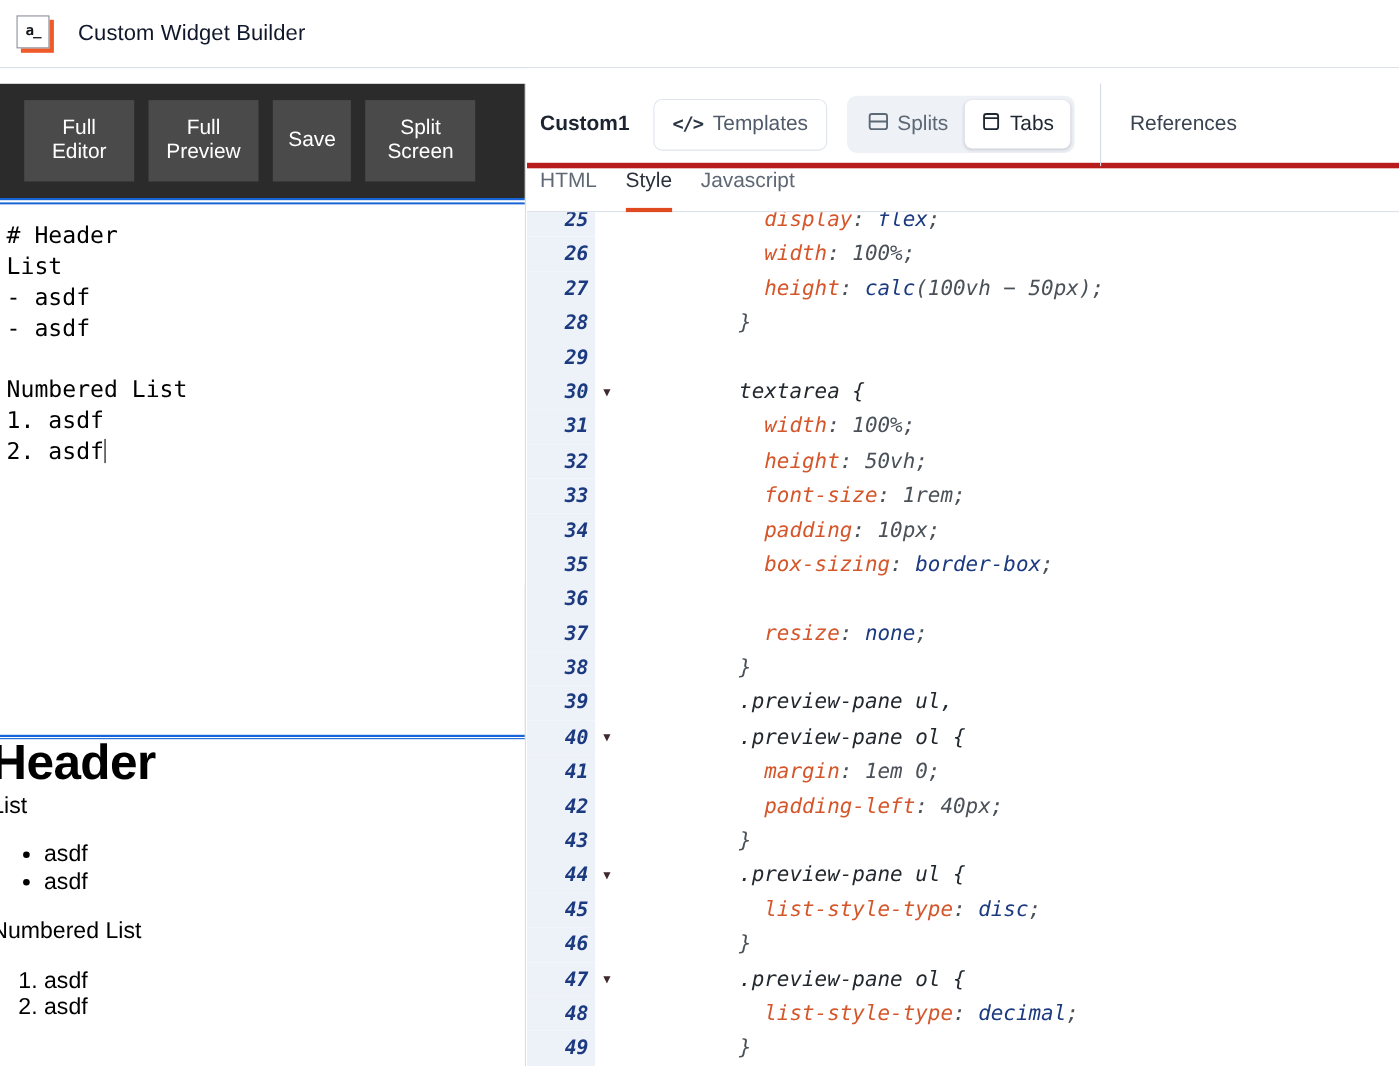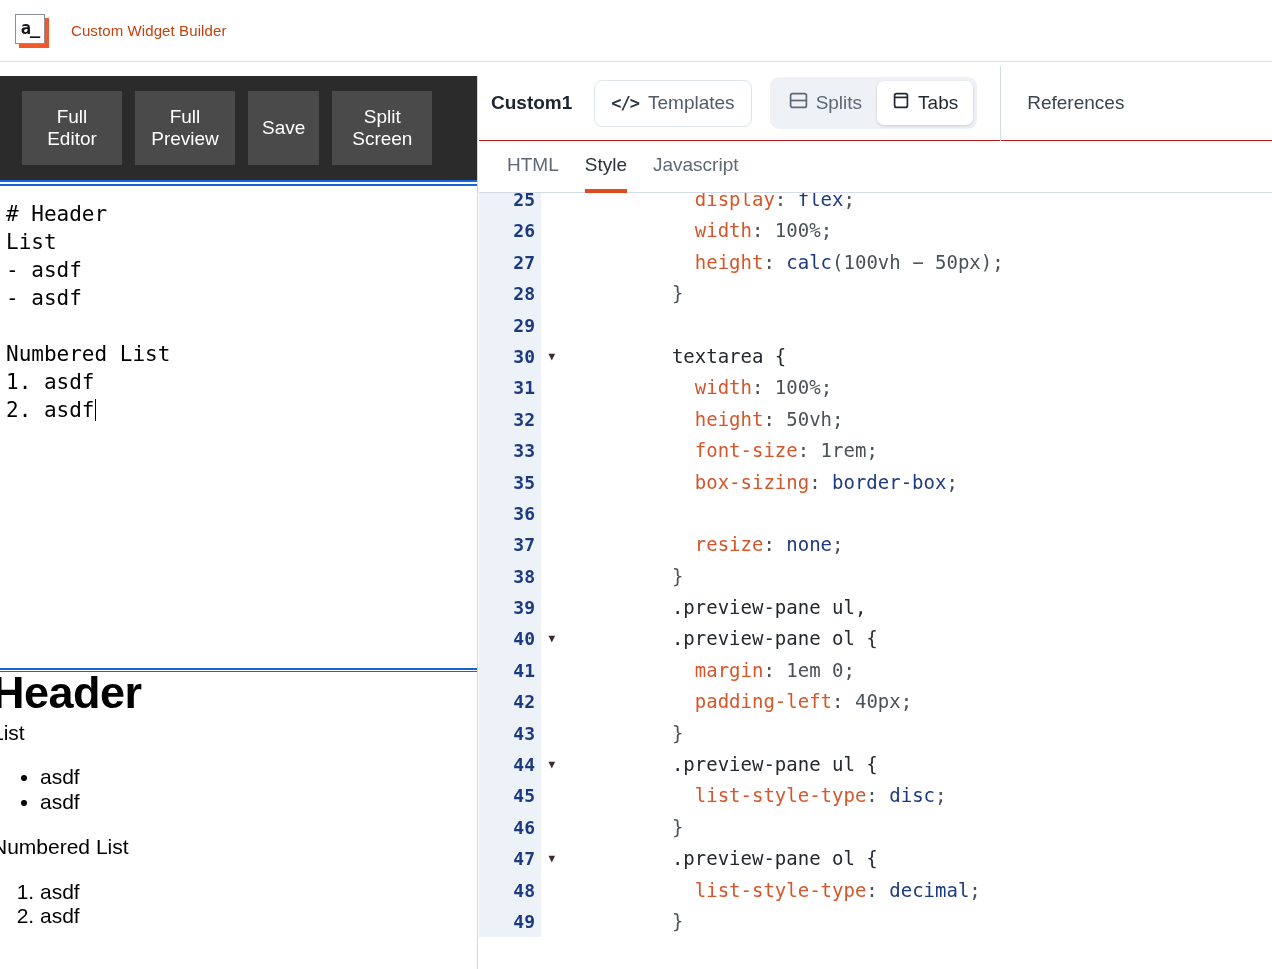--- a/index.html
+++ b/index.html
@@ -31,28 +31,28 @@
     width: 30px; height: 30px;
     background: #f05a28;
   }
   #app-logo .face {
     position: absolute; left: 0; top: 0;
     width: 30px; height: 30px;
     background: #ffffff;
     border: 1px solid #8a8f98;
     display: flex; align-items: center; justify-content: center;
     font-family: "DejaVu Sans Mono", monospace;
-    font-size: 17px; font-weight: 700; color: #111418;
+    font-size: 13px; font-weight: 700; color: #111418;
     line-height: 1;
     letter-spacing: -1px;
   }
   #app-title {
     margin-left: 22px;
-    font-size: 15px;
-    color: #c2410c;
+    font-size: 20px;
+    color: #0f172a;
     letter-spacing: 0.1px;
   }
 
   
   #left-pane {
     position: absolute; left: 0; top: 76px;
     width: 478px; height: 907px;
     background: #ffffff;
     overflow: hidden;
     border-right: 1px solid #cfd6e0;
@@ -150,23 +150,23 @@
   ol.preview-list { list-style-type: decimal; }
 
   
   #right-pane {
     position: absolute; left: 479px; top: 62px;
     width: 793px; height: 907px;
     background: #ffffff;
     overflow: hidden;
   }
   #builder-header {
-    position: absolute; left: 0; top: 4px;
+    position: absolute; left: 0; top: 16px;
     width: 793px; height: 75px;
-    border-bottom: 1px solid #b91c1c;
+    border-bottom: 5px solid #b91c1c;
     display: flex; align-items: center;
   }
   #doc-name {
     margin-left: 12px;
     font-size: 19px; font-weight: bold; color: #1c2430;
   }
   #templates-btn {
     margin-left: 22px;
     display: flex; align-items: center; gap: 9px;
     border: 1px solid #dfe4ec; border-radius: 8px;
@@ -202,21 +202,21 @@
     padding: 0 26px;
     font-size: 19px; color: #3a4350;
     cursor: pointer;
   }
 
   #code-tabs {
     position: absolute; left: 0; top: 75px;
     width: 793px; height: 56px;
     border-bottom: 1px solid #d5dbe4;
     display: flex; align-items: center;
-    padding-left: 28px; gap: 26px;
+    padding-left: 12px; gap: 26px;
   }
   .code-tab {
     position: relative;
     font-size: 19px; color: #5f6975;
     cursor: pointer; height: 56px;
     display: flex; align-items: center;
   }
   .code-tab.active { color: #2a313c; }
   .code-tab.active::after {
     content: ""; position: absolute;
@@ -230,20 +230,21 @@
     background: #ffffff;
     overflow: hidden;
     font-family: "DejaVu Sans Mono", monospace;
     font-size: 19px;
   }
   #code-scroll { position: absolute; left: 0; top: -9px; width: 793px; }
   .code-line {
     display: flex; align-items: center;
     height: 31.4px; line-height: 31.4px;
     white-space: pre;
+    font-style: italic;
   }
   .ln {
     flex: 0 0 62px;
     width: 62px;
     background: #edf1f8;
     color: #1c3a80;
     font-weight: bold;
     font-size: 18px;
     text-align: right;
     padding-right: 6px;
@@ -362,20 +363,21 @@
     <div id="code-scroll">
         <div class="code-line"><div class="ln">25</div><div class="code-txt"><span class="k-punc">    </span><span class="k-prop">display</span><span class="k-punc">: </span><span class="k-val">flex</span><span class="k-punc">;</span></div></div>
         <div class="code-line"><div class="ln">26</div><div class="code-txt"><span class="k-punc">    </span><span class="k-prop">width</span><span class="k-punc">: </span><span class="k-num">100%</span><span class="k-punc">;</span></div></div>
         <div class="code-line"><div class="ln">27</div><div class="code-txt"><span class="k-punc">    </span><span class="k-prop">height</span><span class="k-punc">: </span><span class="k-val">calc</span><span class="k-num">(</span><span class="k-num">100vh − 50px</span><span class="k-num">);</span></div></div>
         <div class="code-line"><div class="ln">28</div><div class="code-txt"><span class="k-punc">  }</span></div></div>
         <div class="code-line"><div class="ln">29</div><div class="code-txt"><span class="k-punc"></span></div></div>
         <div class="code-line"><div class="ln">30<span class="fold">▼</span></div><div class="code-txt"><span class="k-sel">  textarea {</span></div></div>
         <div class="code-line"><div class="ln">31</div><div class="code-txt"><span class="k-punc">    </span><span class="k-prop">width</span><span class="k-punc">: </span><span class="k-num">100%</span><span class="k-punc">;</span></div></div>
         <div class="code-line"><div class="ln">32</div><div class="code-txt"><span class="k-punc">    </span><span class="k-prop">height</span><span class="k-punc">: </span><span class="k-num">50vh</span><span class="k-punc">;</span></div></div>
         <div class="code-line"><div class="ln">33</div><div class="code-txt"><span class="k-punc">    </span><span class="k-prop">font-size</span><span class="k-punc">: </span><span class="k-num">1rem</span><span class="k-punc">;</span></div></div>
+        <div class="code-line"><div class="ln">34</div><div class="code-txt"><span class="k-punc">    </span><span class="k-prop">padding</span><span class="k-punc">: </span><span class="k-num">10px</span><span class="k-punc">;</span></div></div>
         <div class="code-line"><div class="ln">35</div><div class="code-txt"><span class="k-punc">    </span><span class="k-prop">box-sizing</span><span class="k-punc">: </span><span class="k-val">border-box</span><span class="k-punc">;</span></div></div>
         <div class="code-line"><div class="ln">36</div></div>
         <div class="code-line"><div class="ln">37</div><div class="code-txt"><span class="k-punc">    </span><span class="k-prop">resize</span><span class="k-punc">: </span><span class="k-val">none</span><span class="k-punc">;</span></div></div>
         <div class="code-line"><div class="ln">38</div><div class="code-txt"><span class="k-punc">  }</span></div></div>
         <div class="code-line"><div class="ln">39</div><div class="code-txt"><span class="k-sel">  .preview-pane ul,</span></div></div>
         <div class="code-line"><div class="ln">40<span class="fold">▼</span></div><div class="code-txt"><span class="k-sel">  .preview-pane ol {</span></div></div>
         <div class="code-line"><div class="ln">41</div><div class="code-txt"><span class="k-punc">    </span><span class="k-prop">margin</span><span class="k-punc">: </span><span class="k-num">1em 0</span><span class="k-punc">;</span></div></div>
         <div class="code-line"><div class="ln">42</div><div class="code-txt"><span class="k-punc">    </span><span class="k-prop">padding-left</span><span class="k-punc">: </span><span class="k-num">40px</span><span class="k-punc">;</span></div></div>
         <div class="code-line"><div class="ln">43</div><div class="code-txt"><span class="k-punc">  }</span></div></div>
         <div class="code-line"><div class="ln">44<span class="fold">▼</span></div><div class="code-txt"><span class="k-sel">  .preview-pane ul {</span></div></div>

